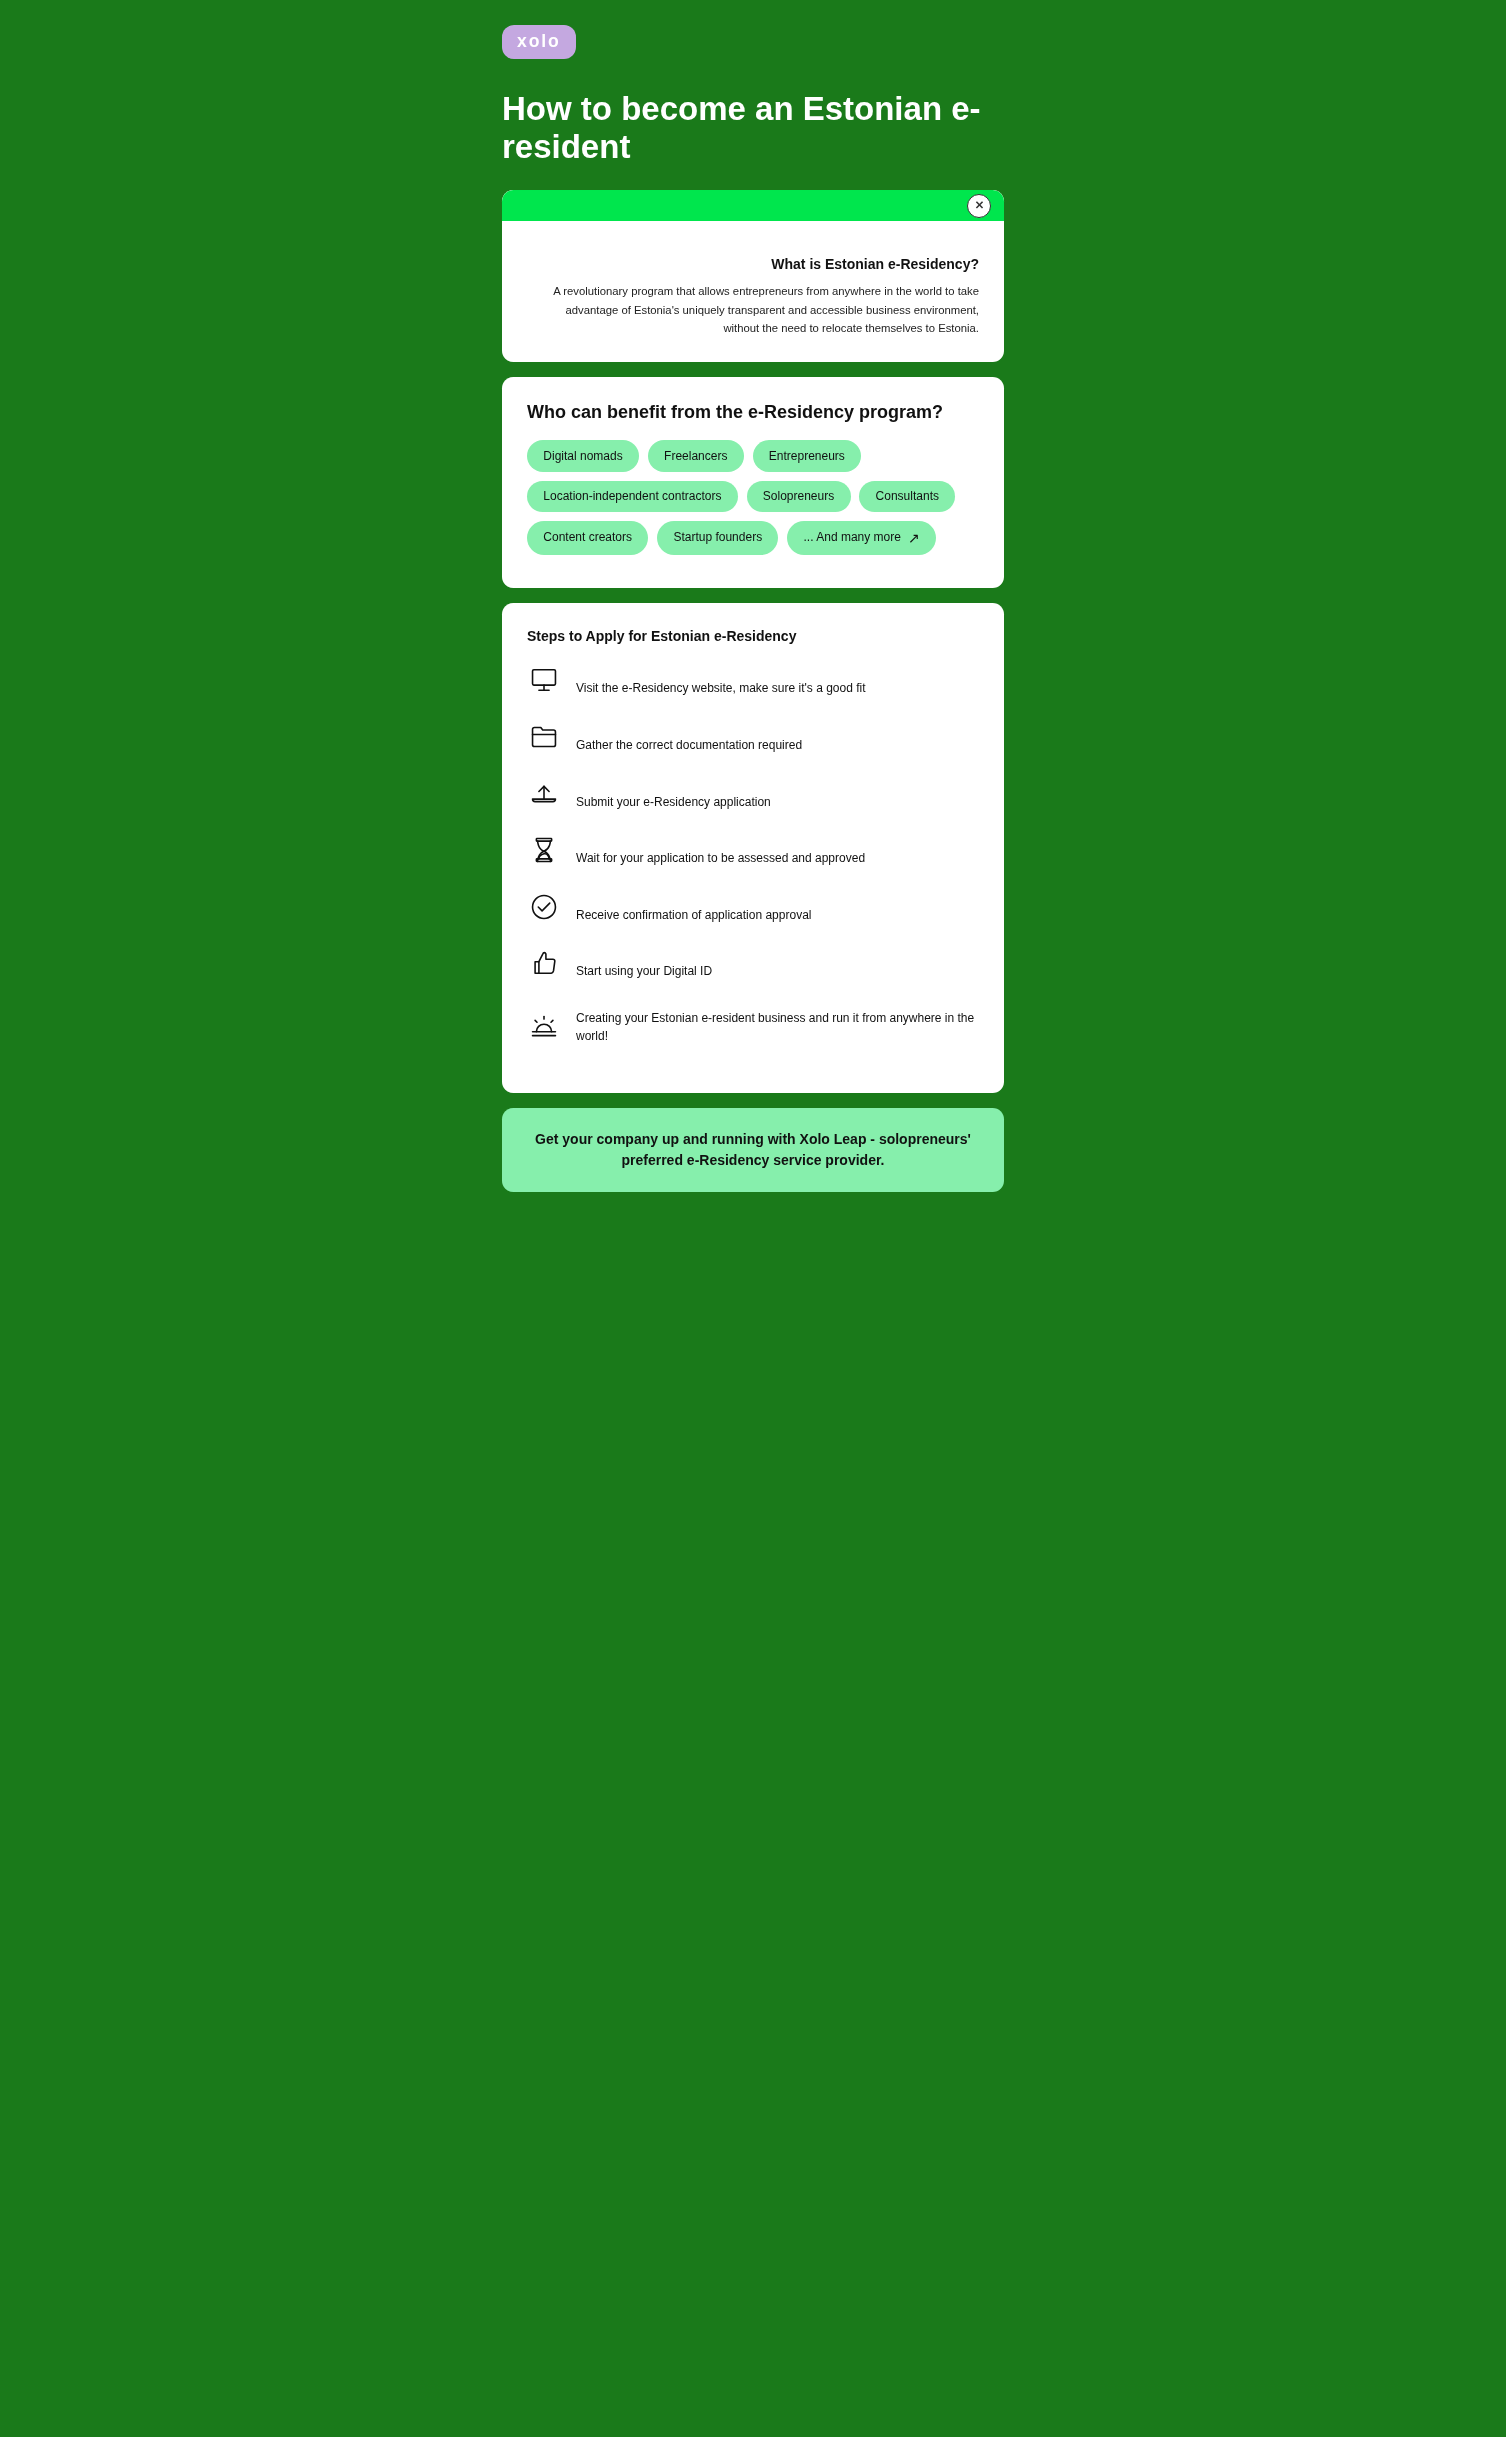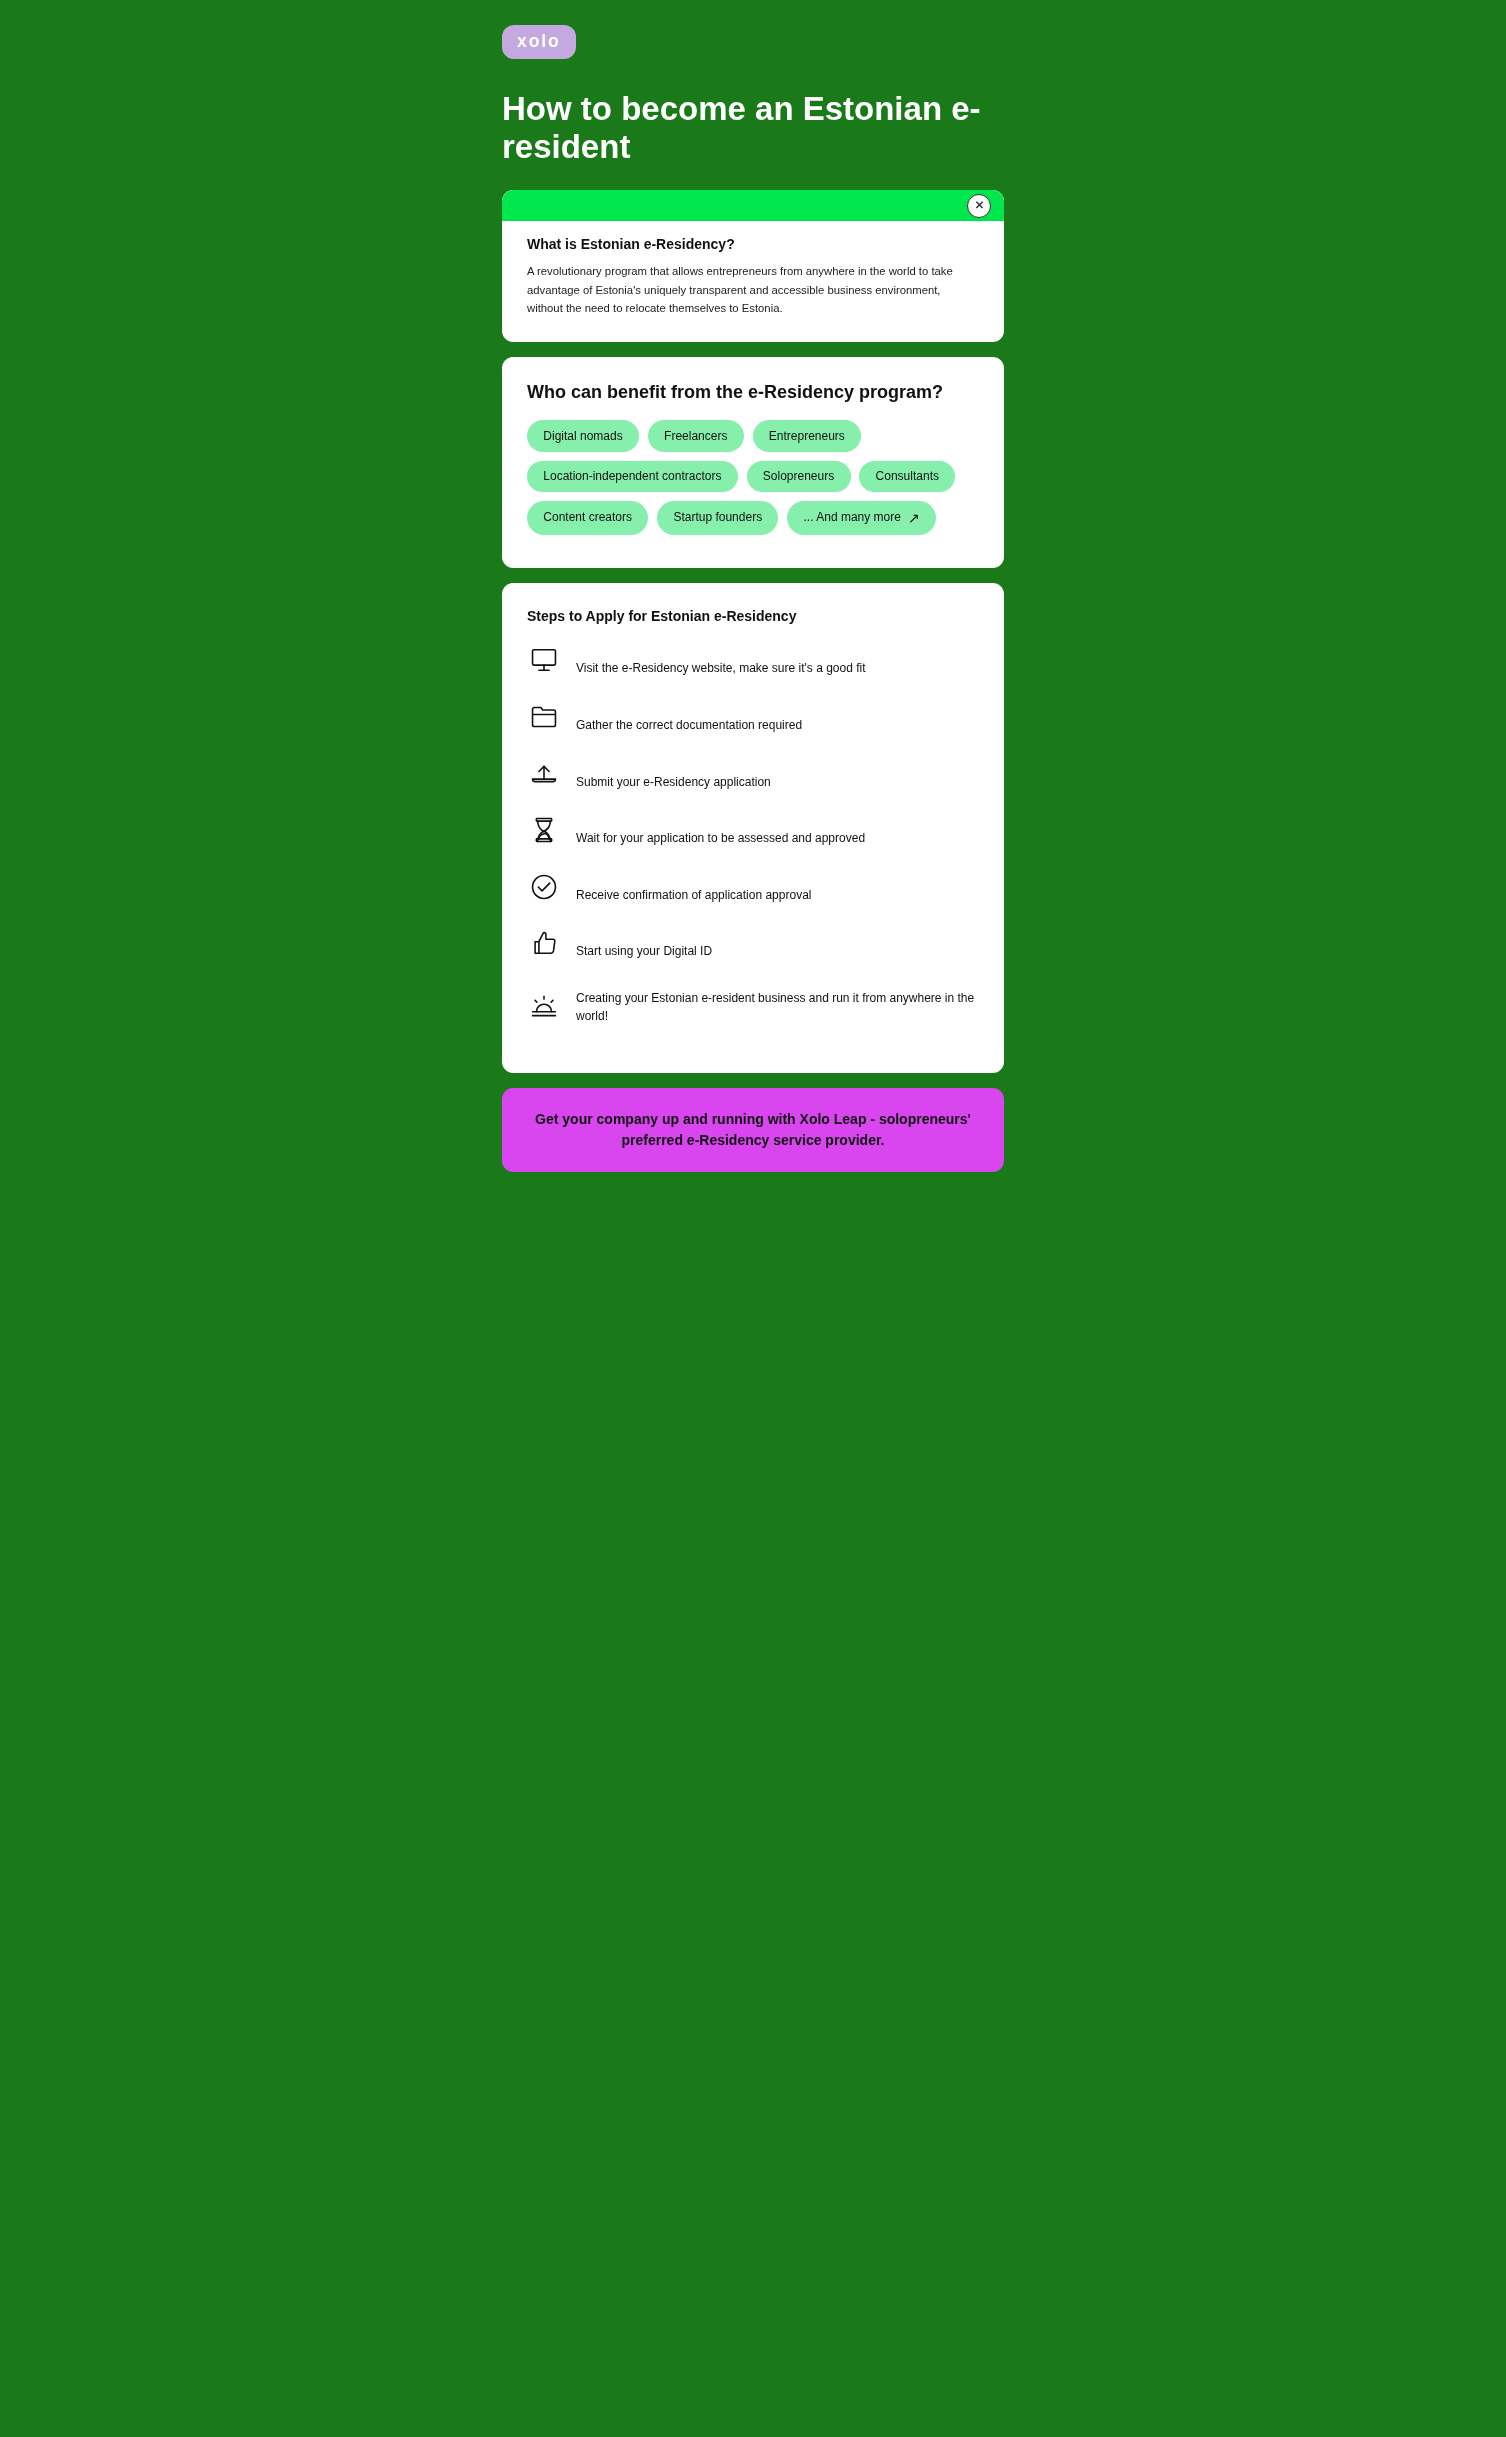--- a/index.html
+++ b/index.html
@@ -72,21 +72,22 @@
       display: flex;
       align-items: center;
       justify-content: center;
       cursor: pointer;
       font-size: 11.3px;
       font-weight: bold;
       color: #333;
     }
 
     .card-inner {
-      padding: 15px 25px 25px 25px;
+      padding: 35px 25px 25px 25px;
+      text-align: right;
     }
 
     .card-title {
       font-size: 14px;
       font-weight: 800;
       color: #111;
       margin-bottom: 10px;
     }
 
     .card-text {
@@ -157,21 +158,21 @@
 
     .step-text {
       font-size: 12px;
       color: #111;
       line-height: 1.5;
       padding-top: 6.3px;
     }
 
     
     .cta-banner {
-      background: #d946ef;
+      background: #86efac;
       border-radius: 11.3px;
       padding: 21.3px 25px;
       text-align: center;
       margin-top: 5px;
     }
 
     .cta-text {
       font-size: 14px;
       font-weight: 800;
       color: #111;

